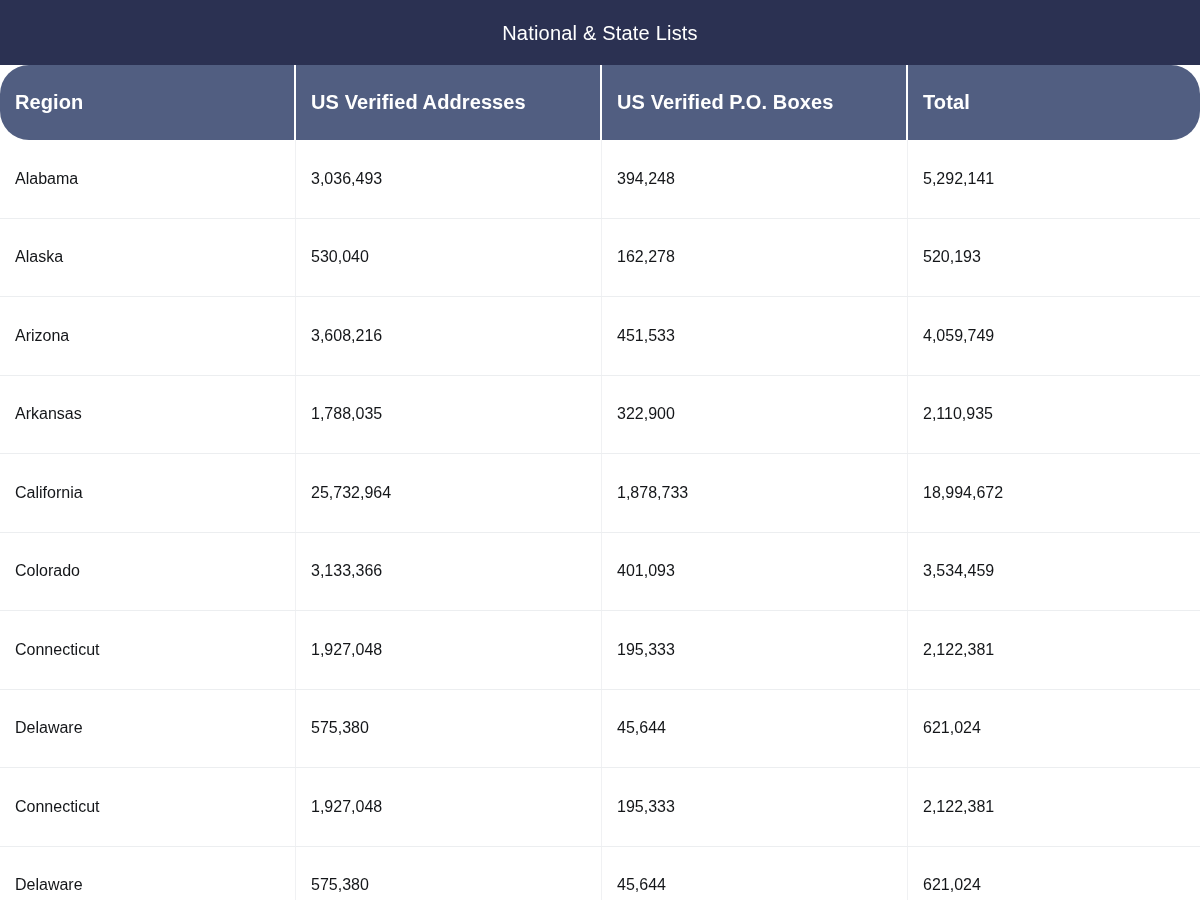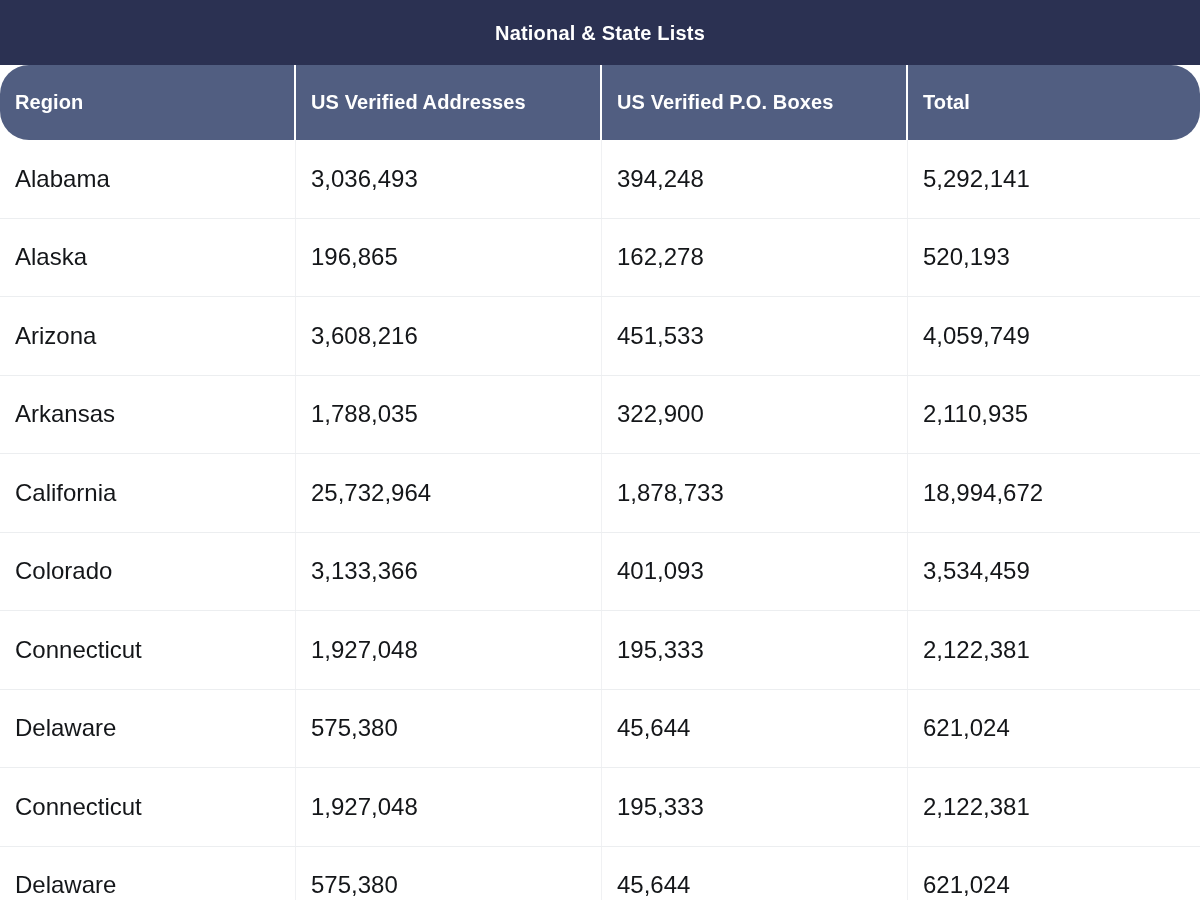--- a/index.html
+++ b/index.html
@@ -28,21 +28,21 @@
     height: 65px;
     background: #2b3152;
     display: flex;
     align-items: center;
     justify-content: center;
     box-sizing: border-box;
   }
   .title-text {
     color: #ffffff;
     font-size: 20px;
-    font-weight: bold;
+    font-weight: normal;
     letter-spacing: 0.2px;
     line-height: 1;
   }
 
   
   .head-row {
     height: 75px;
     background: #515e81;
     display: flex;
     box-sizing: border-box;
@@ -73,21 +73,21 @@
     box-sizing: border-box;
     border-bottom: 1.5px solid #eceef0;
     background: #ffffff;
   }
   .data-cell {
     display: flex;
     align-items: center;
     box-sizing: border-box;
     padding: 0 15px;
     color: #141619;
-    font-size: 24px;
+    font-size: 16px;
     font-weight: normal;
     border-right: 1.5px solid #f0f1f3;
     overflow: hidden;
     white-space: nowrap;
   }
   .data-cell:last-child { border-right: none; }
 
   
   .c0 { width: 296px; flex: 0 0 296px; }
   .c1 { width: 306px; flex: 0 0 306px; }
@@ -112,21 +112,21 @@
 
   <div class="body-rows" id="body-rows">
       <div class="data-row">
         <div class="data-cell c0">Alabama</div>
         <div class="data-cell c1">3,036,493</div>
         <div class="data-cell c2">394,248</div>
         <div class="data-cell c3">5,292,141</div>
       </div>
       <div class="data-row">
         <div class="data-cell c0">Alaska</div>
-        <div class="data-cell c1">196,865</div>
+        <div class="data-cell c1">530,040</div>
         <div class="data-cell c2">162,278</div>
         <div class="data-cell c3">520,193</div>
       </div>
       <div class="data-row">
         <div class="data-cell c0">Arizona</div>
         <div class="data-cell c1">3,608,216</div>
         <div class="data-cell c2">451,533</div>
         <div class="data-cell c3">4,059,749</div>
       </div>
       <div class="data-row">

